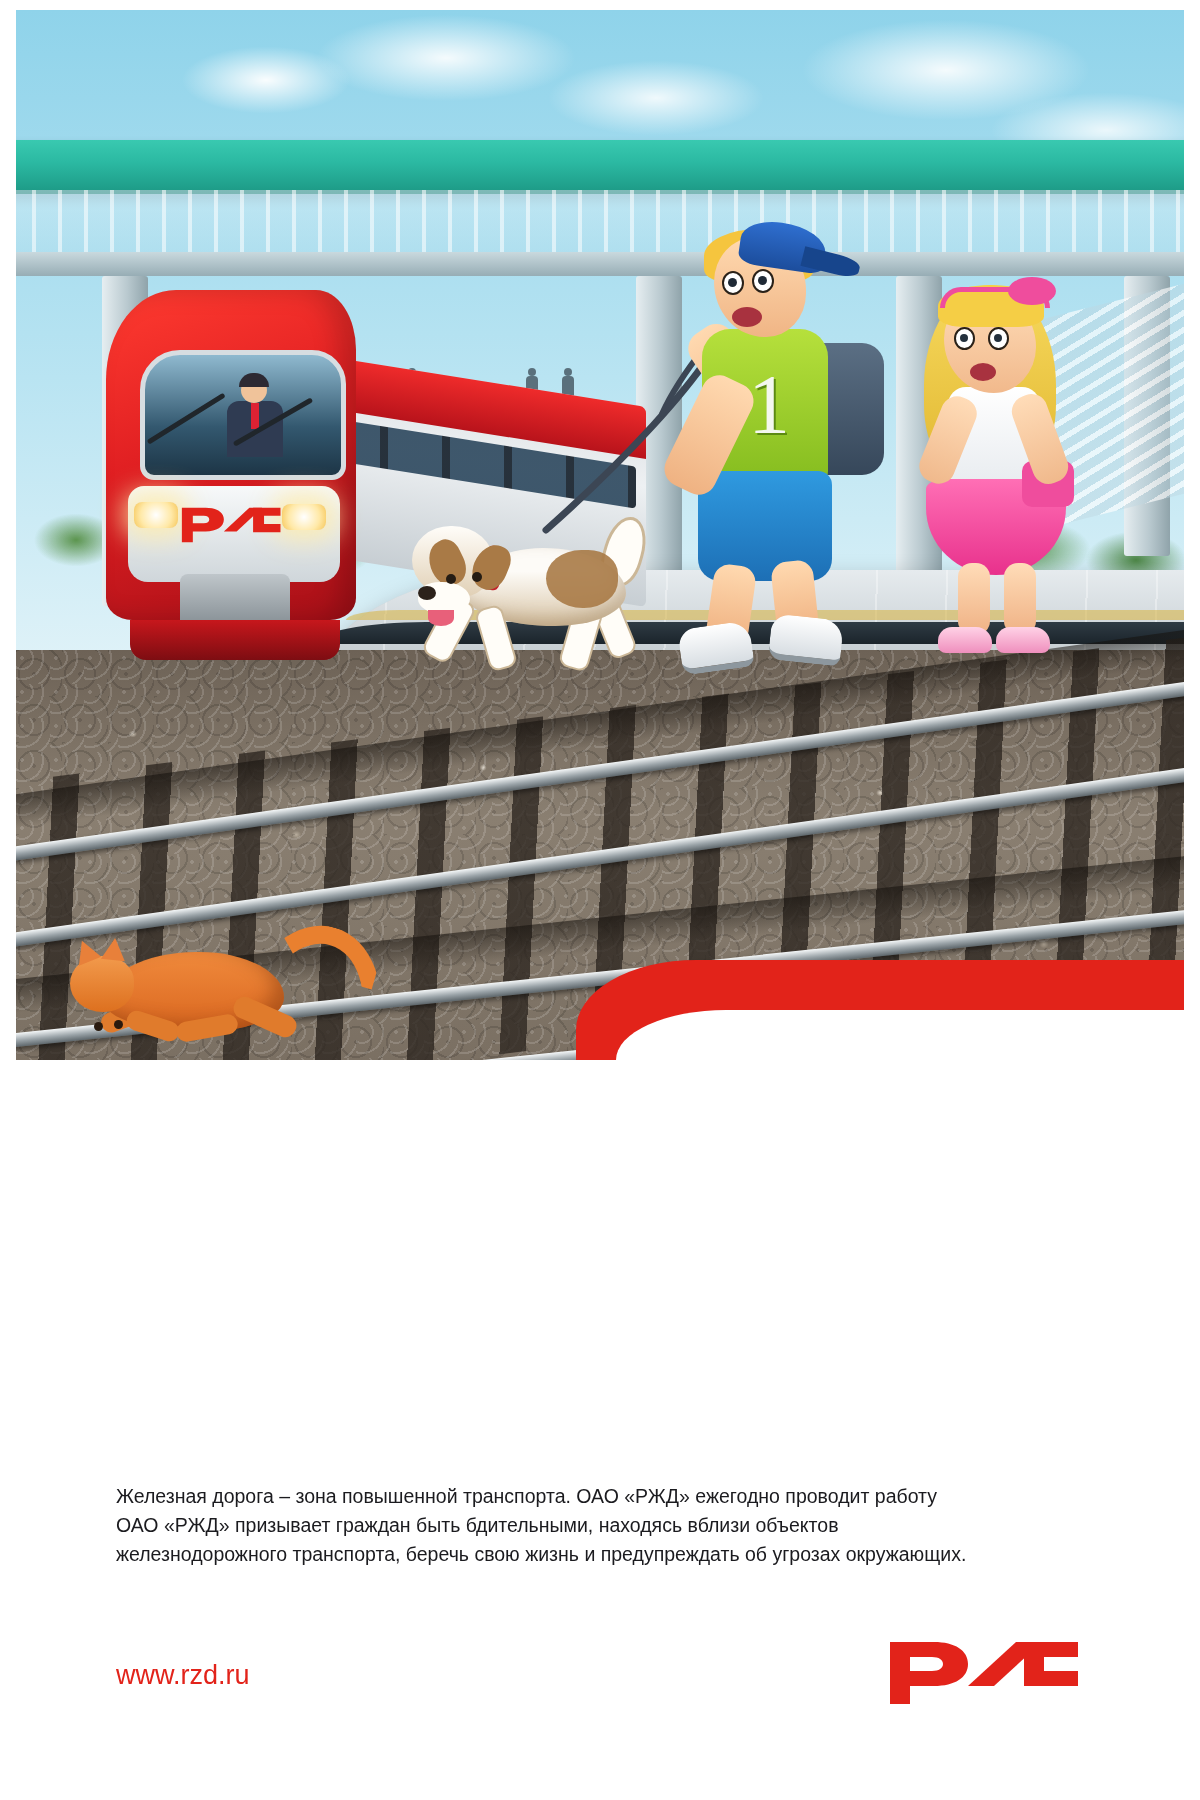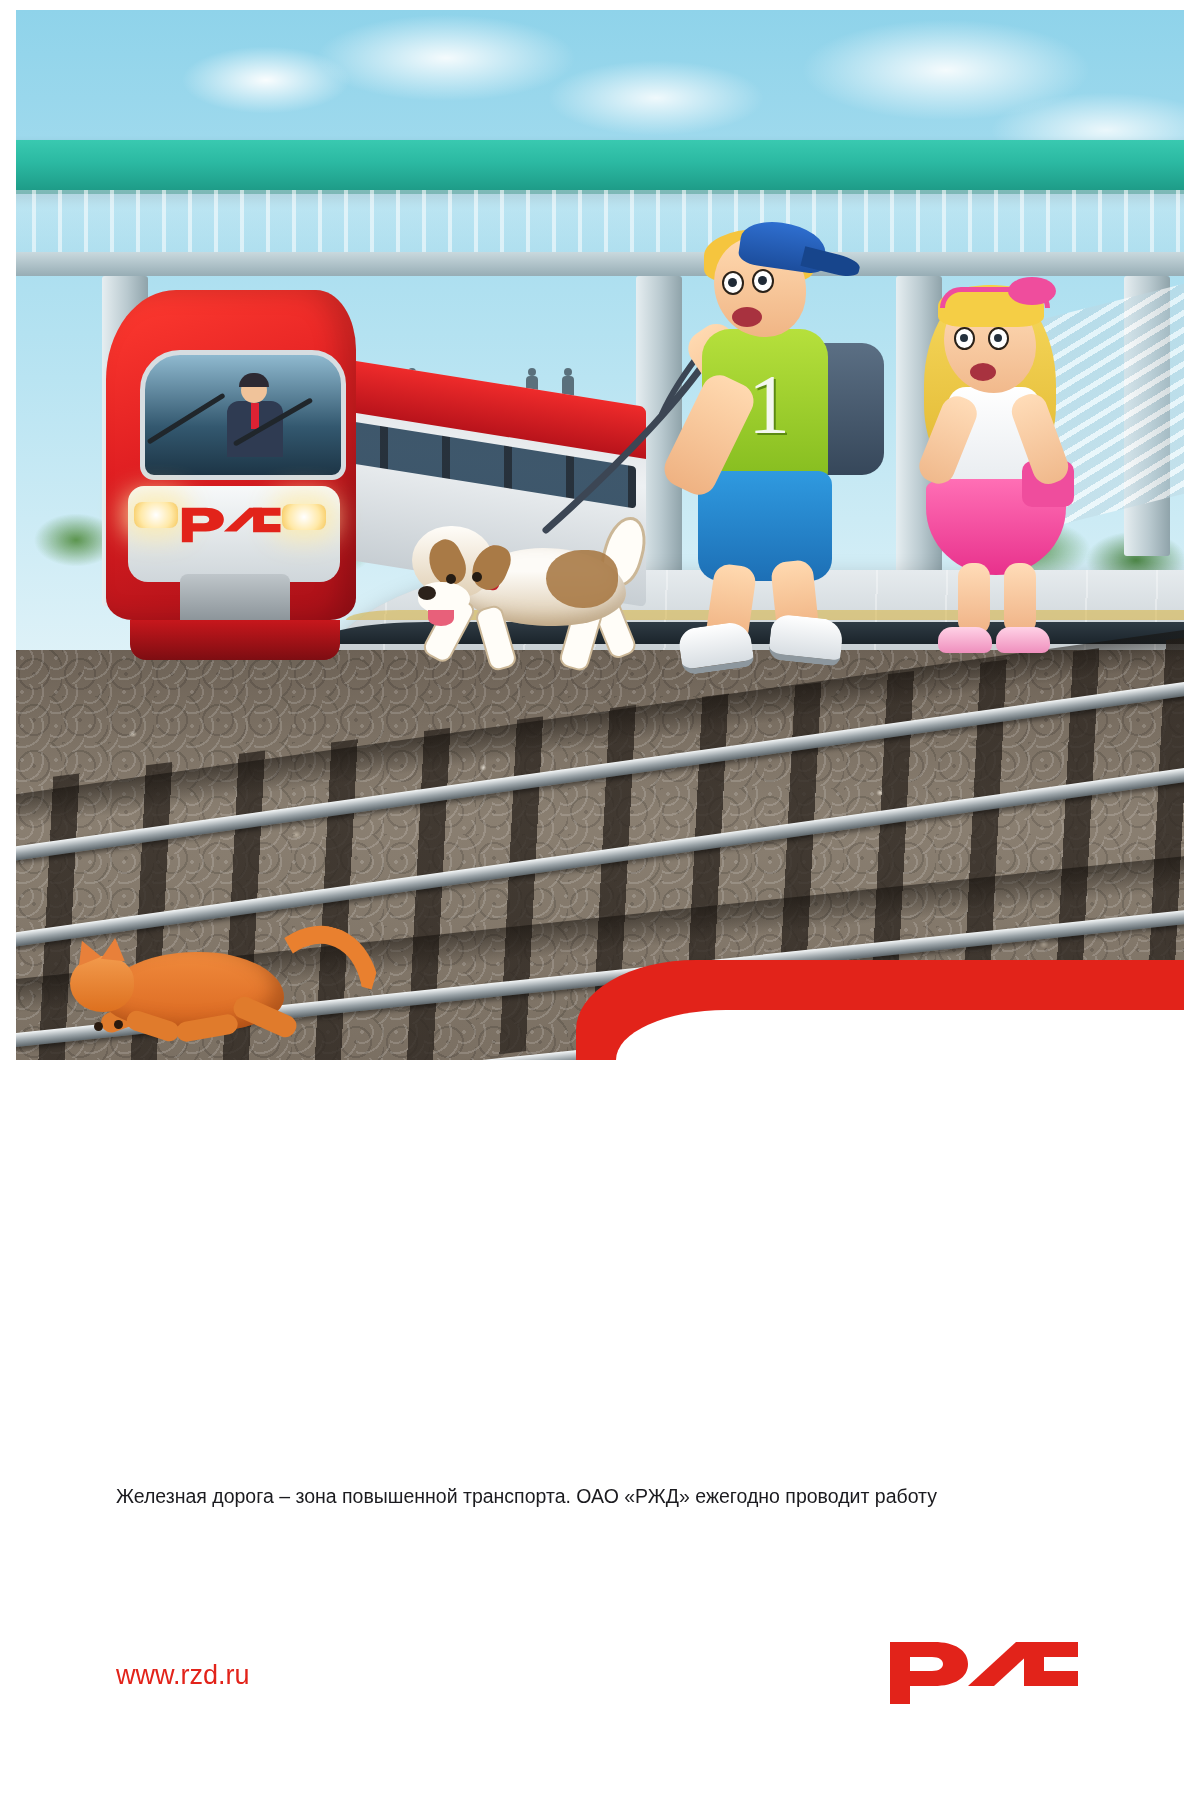--- a/index.html
+++ b/index.html
@@ -999,20 +999,22 @@
       <div class="girl-mouth"></div>
     </div>
 
     <div class="swoosh"></div>
     <div class="swoosh-white"></div>
   </div>
 
 
   <div class="body-copy">
     <p>Железная дорога – зона повышенной транспорта. ОАО «РЖД» ежегодно проводит работу</p>
+    <p>ОАО «РЖД» призывает граждан быть бдительными, находясь вблизи объектов</p>
+    <p>железнодорожного транспорта, беречь свою жизнь и предупреждать об угрозах окружающих.</p>
   </div>
 
   <a class="site-url" href="#">www.rzd.ru</a>
 
   <svg class="rzd-logo-bottom" viewBox="0 0 200 74" aria-hidden="true">
     <g fill="#e2231a">
       <path d="M6 6h44c21 0 34 8.5 34 22s-13 22-34 22H26v18H6V6zm20 15v14h22c7 0 11-2.8 11-7s-4-7-11-7H26z"></path>
       <path d="M84 50 L132 6 h26 L110 50z"></path>
       <path d="M140 6h54v15h-34v14h34v15h-54V6z"></path>
     </g>

